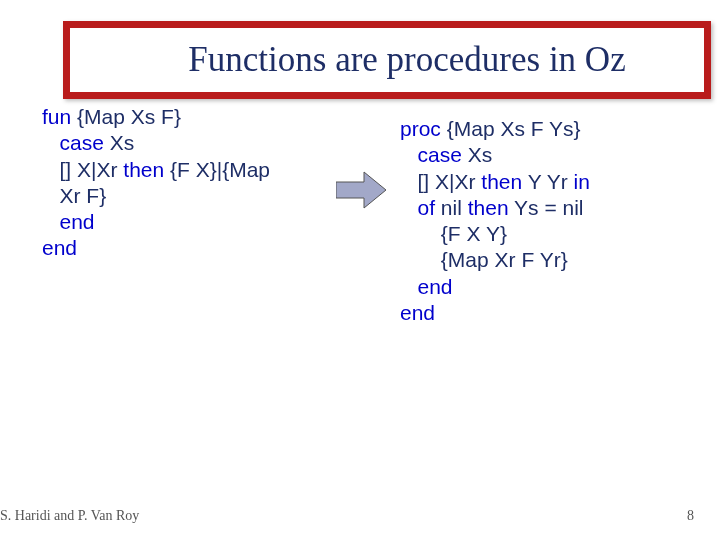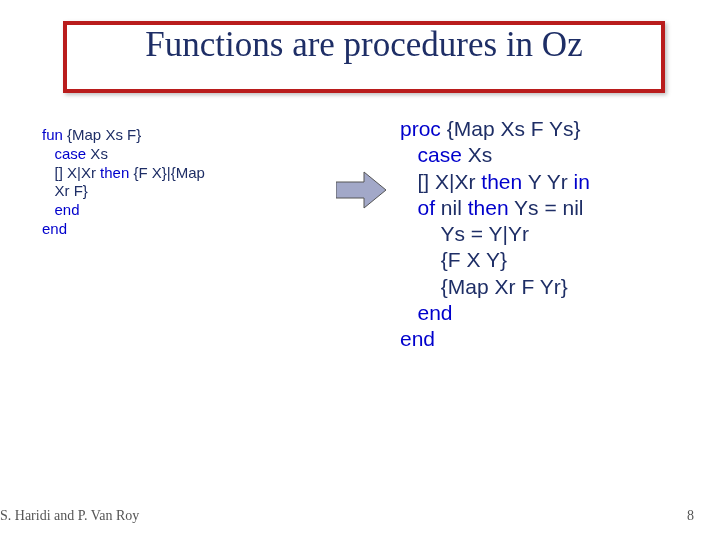--- a/index.html
+++ b/index.html
@@ -12,37 +12,38 @@
     color: #000;
     position: relative;
     overflow: hidden;
   }
   .title-box {
     position: absolute;
     left: 63px;
     top: 21px;
     width: 594px;
     height: 64px;
-    border: 4px solid #b91c1c;
+    border: 7px solid #b91c1c;
     box-shadow: 2px 2px 4px rgba(0,0,0,0.25);
     display: flex;
-    align-items: flex-start;
+    align-items: center;
     justify-content: center;
+    padding-left: 40px;
   }
   .title-text {
     font-size: 35px;
     color: #1e2e66;
   }
   .code-left {
     position: absolute;
     left: 42px;
-    top: 126px;
+    top: 104px;
     width: 280px;
     font-family: Arial, Helvetica, sans-serif;
-    font-size: 15px;
+    font-size: 21px;
     line-height: 1.25;
     color: #1e2e66;
   }
   .code-right {
     position: absolute;
     left: 400px;
     top: 116px;
     width: 300px;
     font-family: Arial, Helvetica, sans-serif;
     font-size: 21px;
@@ -103,21 +104,20 @@
   <svg viewBox="0 0 50 40">
     <polygon points="0,12 28,12 28,2 50,20 28,38 28,28 0,28" fill="#a2a8c8" stroke="#555" stroke-width="1"></polygon>
   </svg>
 </div>
 
 <div class="code-right">
   <div class="code-line"><span class="kw">proc</span><span> {Map Xs F Ys}</span></div>
   <div class="code-line"><span>   </span><span class="kw">case</span><span> Xs</span></div>
   <div class="code-line"><span>   [] X|Xr </span><span class="kw">then</span><span> Y Yr </span><span class="kw">in</span></div>
   <div class="code-line"><span>   </span><span class="kw">of</span><span> nil </span><span class="kw">then</span><span> Ys = nil</span></div>
-  <div class="code-line"><span>       Ys = Y|Yr</span></div>
   <div class="code-line"><span>       {F X Y}</span></div>
   <div class="code-line"><span>       {Map Xr F Yr}</span></div>
   <div class="code-line"><span>   </span><span class="kw">end</span></div>
   <div class="code-line"><span class="kw">end</span></div>
 </div>
 
 <div class="footer">
   <div class="footer-author">S. Haridi and P. Van Roy</div>
   <div class="footer-page">8</div>
 </div>

